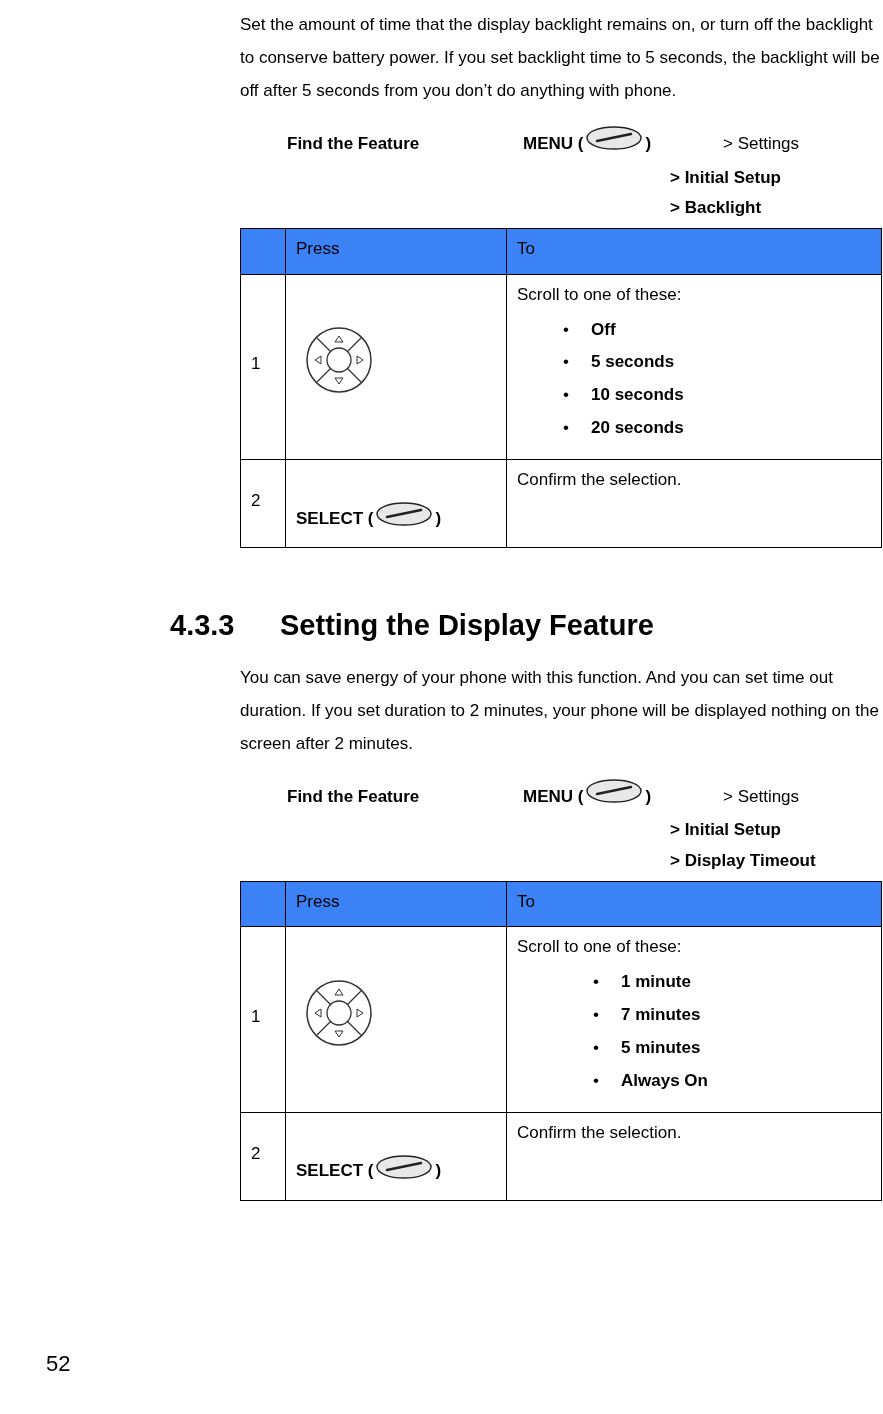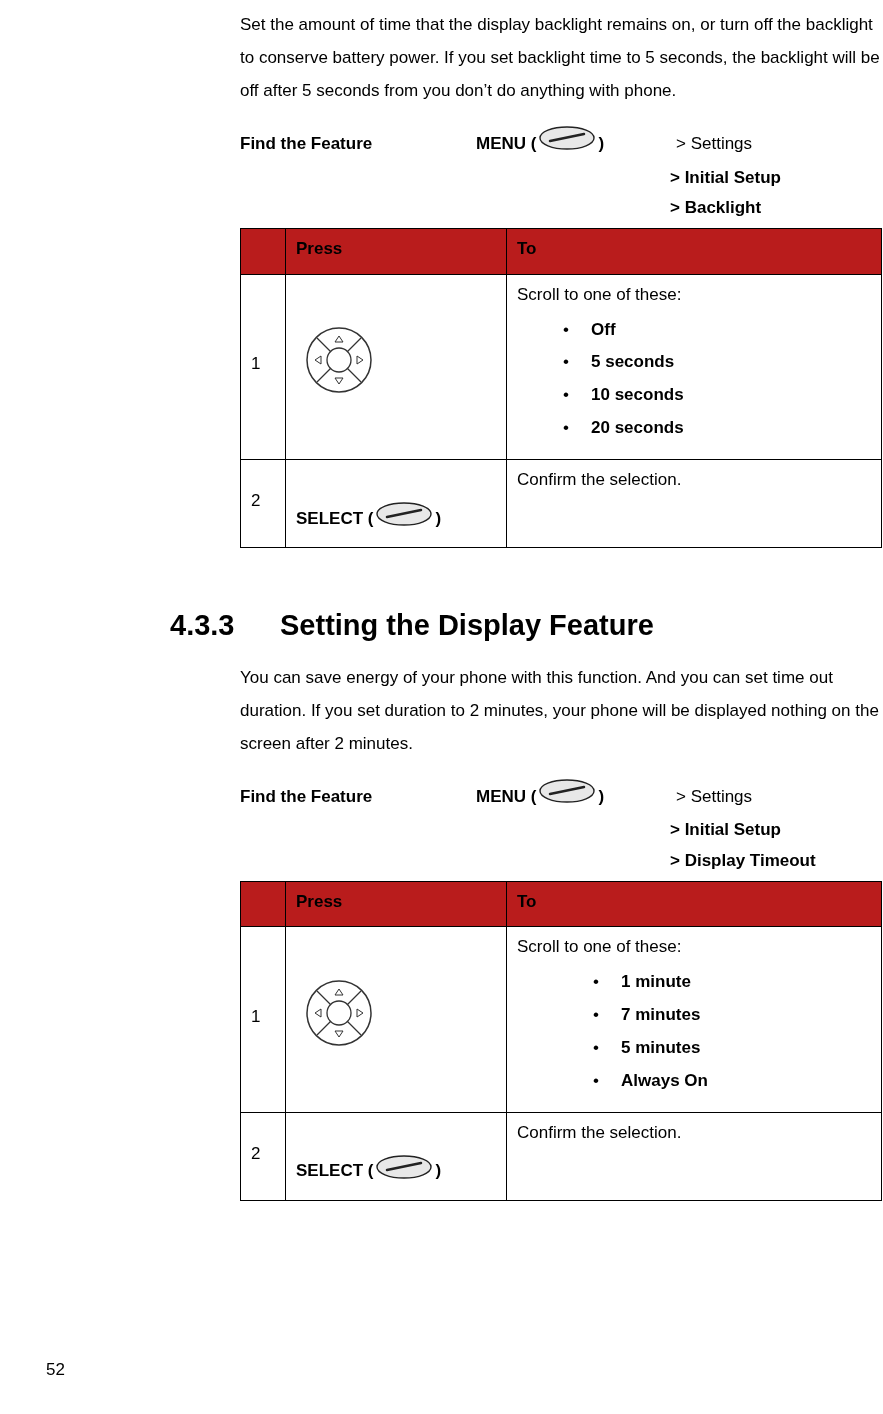--- a/index.html
+++ b/index.html
@@ -27,20 +27,21 @@
   }
   .feature-row {
     display: flex;
     align-items: center;
     margin-top: 6px;
   }
   .feature-label {
     font-weight: bold;
     width: 230px;
     flex: 0 0 auto;
+    margin-left: 47px;
   }
   .menu-label {
     font-weight: bold;
     width: 200px;
     flex: 0 0 auto;
     display: flex;
     align-items: center;
     gap: 2px;
     margin-left: 6px;
   }
@@ -60,22 +61,22 @@
     margin-top: 4px;
   }
   table.steps th, table.steps td {
     border: 1px solid #000;
     padding: 6px 10px 10px 10px;
     text-align: left;
     vertical-align: top;
     line-height: 1.7;
   }
   table.steps th {
-    background: #b91c1c;
-    font-weight: bold;
+    background: #3b82f6;
+    font-weight: normal;
   }
   table.steps th:first-child,
   table.steps td:first-child {
     width: 24px;
     text-align: left;
     vertical-align: middle;
   }
   table.steps td:nth-child(2),
   table.steps th:nth-child(2) {
     width: 200px;
@@ -111,21 +112,21 @@
     font-weight: bold;
     display: flex;
     align-items: center;
     gap: 2px;
     margin-top: 35px;
   }
   .pagenum {
     position: absolute;
     left: 46px;
     bottom: 22px;
-    font-size: 17px;
+    font-size: 22px;
   }
   .dpad-wrap {
     display:flex;
     justify-content:flex-start;
     padding-left:8px;
   }
 </style>
 </head>
 <body>
 

